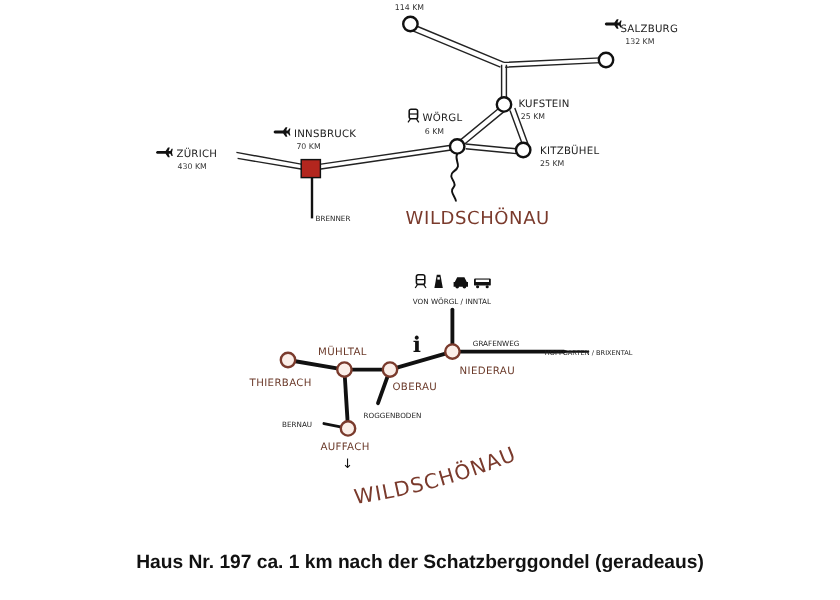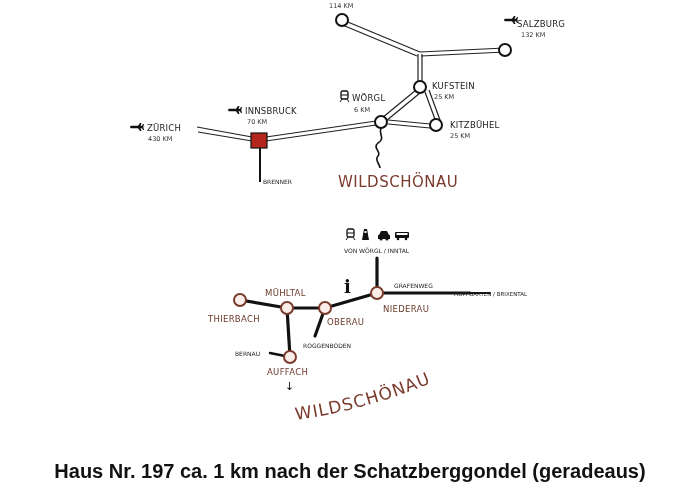--- a/index.html
+++ b/index.html
@@ -6,21 +6,21 @@
     body { width:700px; height:500px; position:relative; overflow:hidden; font-family:"DejaVu Sans", sans-serif; }
     svg.map { position:absolute; left:0; top:0; width:700px; height:500px; }
     .lbl { font-family:"DejaVu Sans", sans-serif; fill:#222; }
     .city { font-size:8.5px; letter-spacing:0.2px; }
     .dist { font-size:6.5px; fill:#333; }
     .small { font-size:6px; fill:#222; }
     .village { font-size:8.5px; fill:#6b3a2a; letter-spacing:0.3px; }
     .title-brown { font-size:15px; fill:#7a3a2c; letter-spacing:0.5px; }
     .caption {
       position:absolute; left:0; top:460px; width:700px; text-align:center;
-      font-family:"Liberation Sans", sans-serif; font-weight:bold; font-size:20px; color:#111;
+      font-family:"Liberation Sans", sans-serif; font-weight:bold; font-size:16px; color:#111;
     }
   </style>
 </head>
 <body>
 
 <svg class="map" viewBox="0 0 700 500">
   <defs>
     <g id="plane">
       <path d="M0,-1.2 L-7,-1.2 L-9,-4 L-10.5,-4 L-9.5,-1.2 L-11,-1.2 L-12,-3 L-13,-3 L-12.3,0 L-13,3 L-12,3 L-11,1.2 L-9.5,1.2 L-10.5,4 L-9,4 L-7,1.2 L0,1.2 Q2,0 0,-1.2 Z" fill="#111" transform="scale(-1,1)"></path>
     </g>

